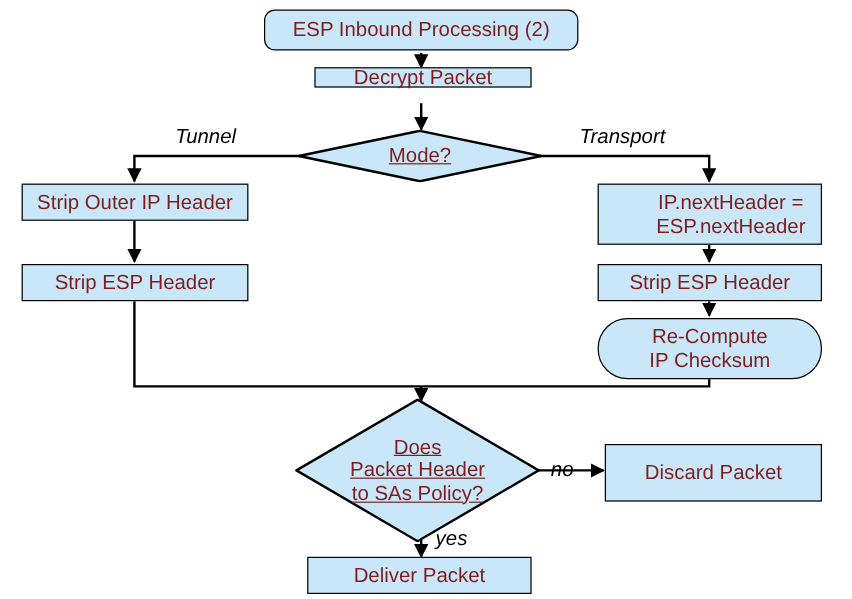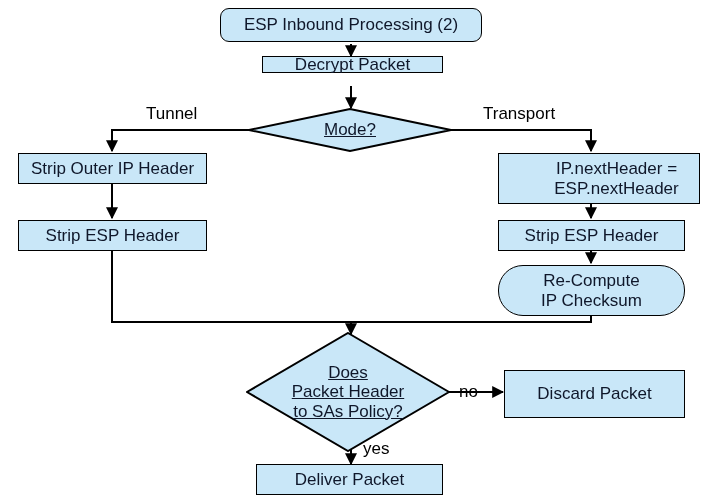--- a/index.html
+++ b/index.html
@@ -25,21 +25,21 @@
     width: 710px;
     height: 499px;
   }
   .node {
     position: absolute;
     box-sizing: border-box;
     display: flex;
     align-items: center;
     justify-content: center;
     text-align: center;
-    color: #0f172a;
+    color: #7f1d1d;
     font-size: 17px;
     line-height: 1.12;
     white-space: pre-line;
     z-index: 2;
   }
   .box {
     background: #c9e7f8;
     border: 1px solid #000000;
   }
   .rounded {
@@ -52,20 +52,21 @@
     text-decoration: underline;
   }
   .edge-label {
     position: absolute;
     color: #000000;
     font-size: 17px;
     line-height: 1;
     white-space: nowrap;
     background: transparent;
     z-index: 3;
+    font-style: italic;
   }
 </style>
 </head>
 <body>
 
 <div id="diagram-root">
 
   <svg id="diagram-svg" viewBox="0 0 710 499" xmlns="http://www.w3.org/2000/svg">
     <defs>
       <marker id="arrow" viewBox="0 0 10 10" refX="9" refY="5" markerWidth="6" markerHeight="6" orient="auto-start-reverse">
@@ -110,21 +111,21 @@
   <div class="node diamond-label" style="left:248px; top:108px; width:204px; height:44px;">Mode?</div>
 
   <div class="edge-label" style="left:146px; top:105px;">Tunnel</div>
 
   <div class="edge-label" style="left:483px; top:105px;">Transport</div>
 
   <div class="node box" style="left:18px; top:153px; width:189px; height:31px;">Strip Outer IP Header</div>
 
   <div class="node box" style="left:18px; top:220px; width:189px; height:31px;">Strip ESP Header</div>
 
-  <div class="node box" style="left:498px; top:153px; width:202px; height:51px;padding-left:35px;">IP.nextHeader =
+  <div class="node box" style="left:498px; top:153px; width:187px; height:51px;padding-left:35px;">IP.nextHeader =
 ESP.nextHeader</div>
 
   <div class="node box" style="left:498px; top:220px; width:187px; height:31px;">Strip ESP Header</div>
 
   <div class="node box" style="left:498px; top:265px; width:187px; height:51px;border-radius:25px;">Re-Compute
 IP Checksum</div>
 
   <svg style="position:absolute; left:246px; top:332px; width:204px; height:120px; z-index:2;" viewBox="0 0 204 120" xmlns="http://www.w3.org/2000/svg">
     <polygon points="102,1 203,60 102,119 1,60" fill="#c9e7f8" stroke="#000000" stroke-width="2"></polygon>
   </svg>

